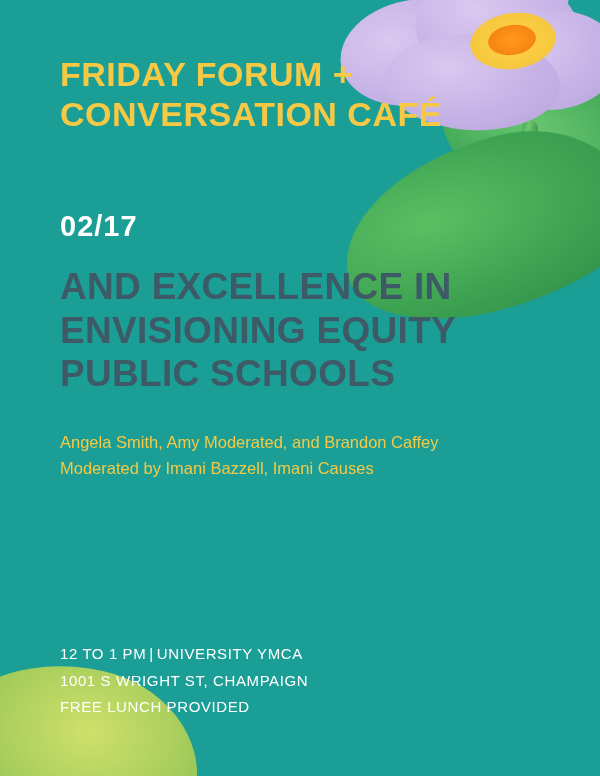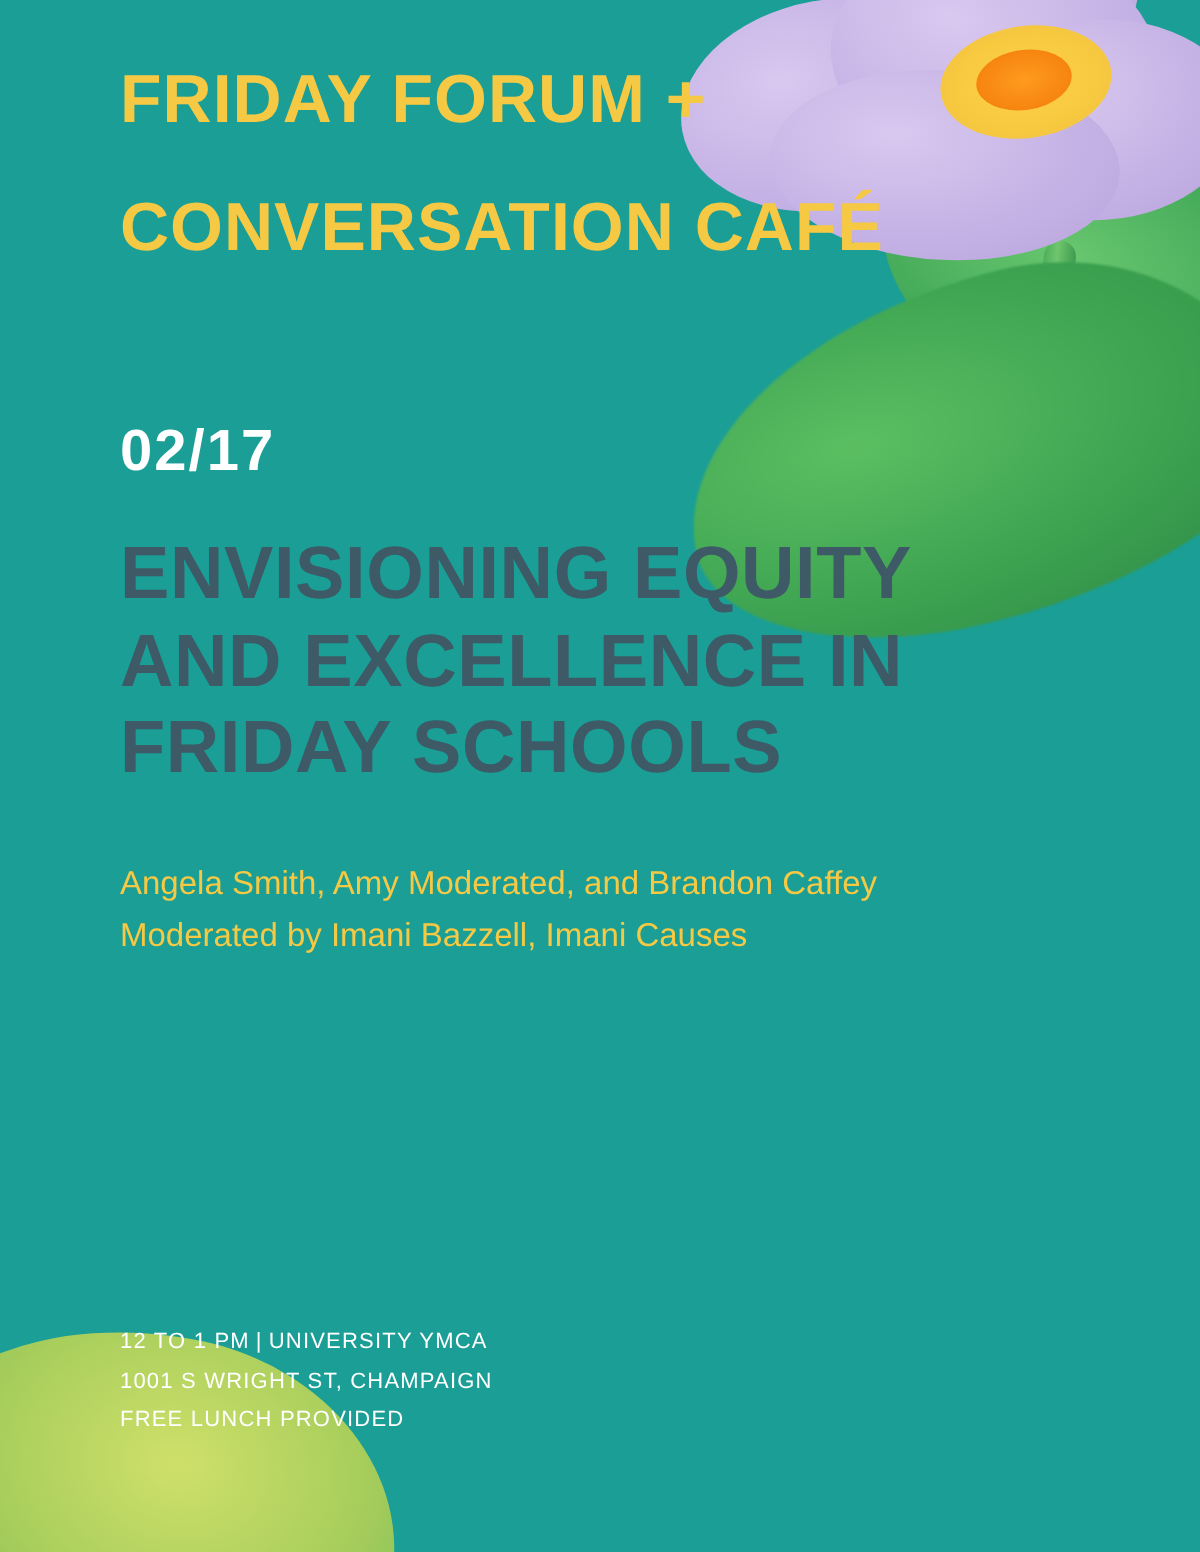--- a/index.html
+++ b/index.html
@@ -128,29 +128,29 @@
   
   .content {
     position: relative;
     z-index: 2;
     padding: 0 60px;
     height: 100%;
     box-sizing: border-box;
   }
 
   .series-title {
-    padding-top: 30px;
+    padding-top: 54px;
     color: #f6c944;
     font-weight: bold;
     font-size: 34px;
     line-height: 1.18;
     letter-spacing: .5px;
     max-width: 430px;
   }
-  .series-title .line2 { display: block; margin-top: 24px; }
+  .series-title .line2 { display: block; }
 
   .date {
     margin-top: 76px;
     color: #ffffff;
     font-weight: bold;
     font-size: 29px;
     letter-spacing: 1px;
   }
 
   .headline {
@@ -169,21 +169,21 @@
     font-size: 16.5px;
     line-height: 1.6;
     font-weight: normal;
   }
 
   .details {
     position: absolute;
     left: 60px;
     bottom: 56px;
     color: #ffffff;
-    font-size: 11px;
+    font-size: 15px;
     line-height: 1.75;
     letter-spacing: .6px;
   }
   .details .sep { padding: 0 3px; }
 </style>
 </head>
 <body>
 
 <div class="poster">
 
@@ -209,23 +209,23 @@
   <div class="content">
 
     <div class="series-title">
       <span>FRIDAY FORUM +</span>
       <span class="line2">CONVERSATION CAFÉ</span>
     </div>
 
     <div class="date">02/17</div>
 
     <div class="headline">
+      <div>AND EXCELLENCE IN</div>
       <div>ENVISIONING EQUITY</div>
-      <div>AND EXCELLENCE IN</div>
-      <div>FRIDAY SCHOOLS</div>
+      <div>PUBLIC SCHOOLS</div>
     </div>
 
     <div class="speakers">
       <div>Angela Smith, Amy Moderated, and Brandon Caffey</div>
       <div>Moderated by Imani Bazzell, Imani Causes</div>
     </div>
 
     <div class="details">
       <div>
         <span>12 TO 1 PM</span><span class="sep">|</span><span>UNIVERSITY YMCA</span>

